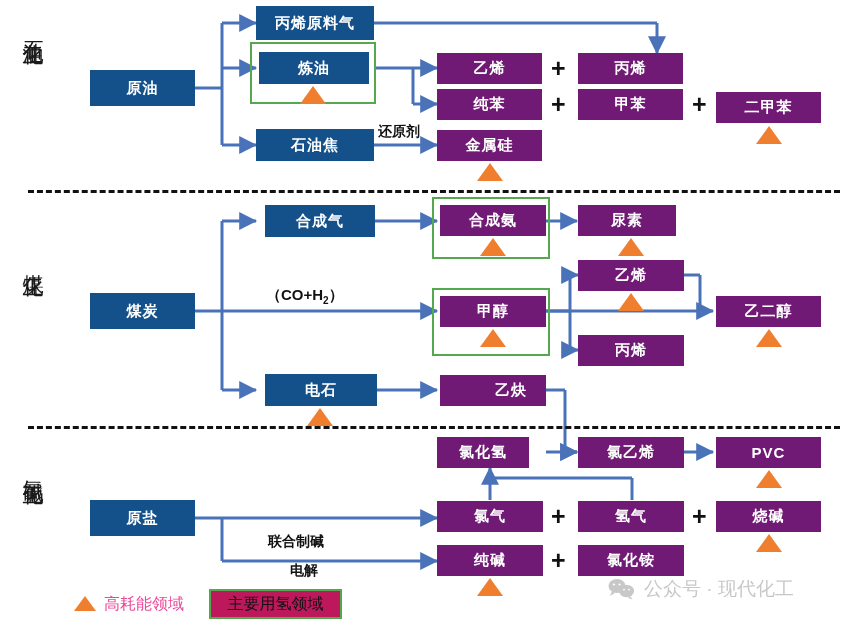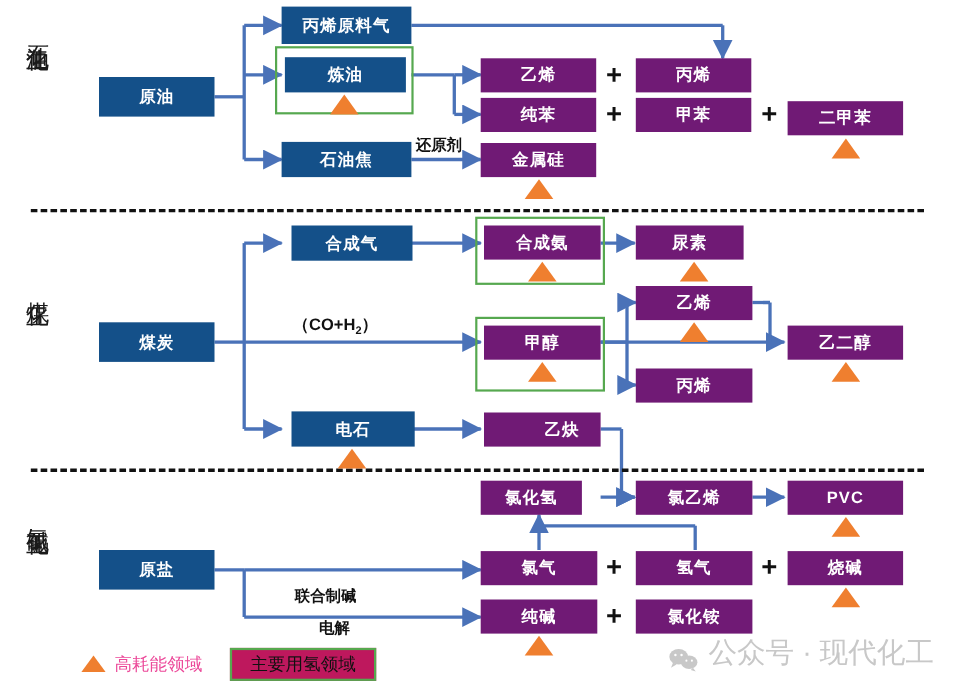--- a/index.html
+++ b/index.html
@@ -137,24 +137,24 @@
     color: #111111;
     white-space: nowrap;
     background: #be185d;
     z-index: 6;
   }
 
   
   .watermark {
     position: absolute;
     display: flex;
-    align-items: flex-end;
+    align-items: center;
     gap: 9px;
     color: #c8c8c8;
-    font-size: 26px;
+    font-size: 19px;
     white-space: nowrap;
     z-index: 7;
   }
 </style>
 </head>
 <body>
 
 <div id="canvas">
 
   <svg id="wires" viewBox="0 0 868 623">

